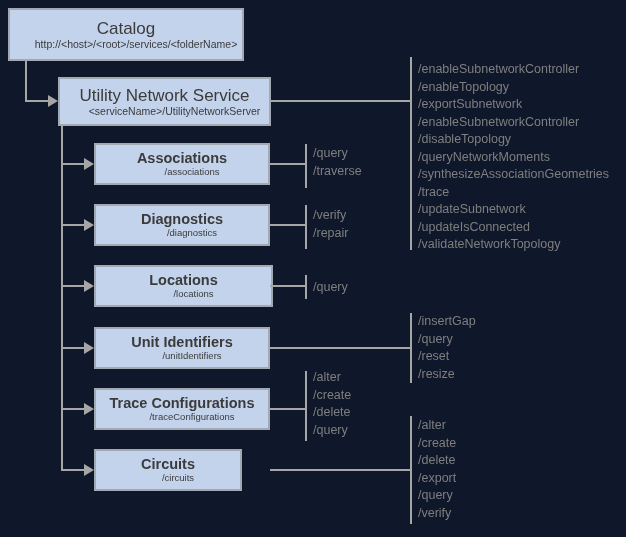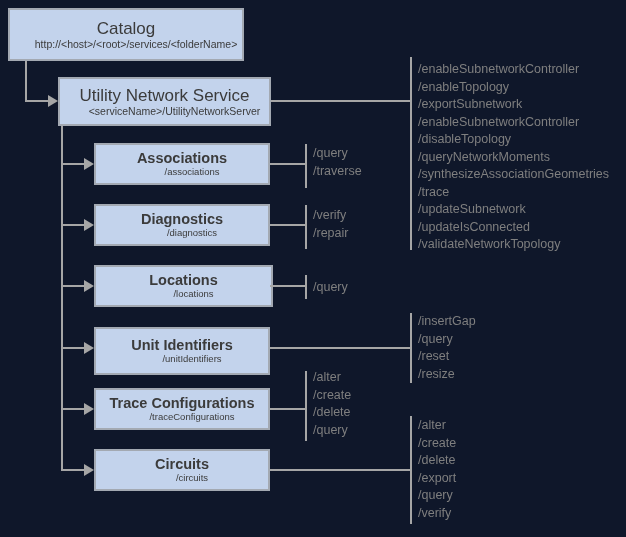--- a/index.html
+++ b/index.html
@@ -72,31 +72,31 @@
   <div class="box" style="left:94px;top:204px;width:176px;height:42px">
     <div class="box-title sm">Diagnostics</div>
     <div class="box-sub xs">/diagnostics</div>
   </div>
 
   <div class="box" style="left:94px;top:265px;width:179px;height:42px">
     <div class="box-title sm">Locations</div>
     <div class="box-sub xs">/locations</div>
   </div>
 
-  <div class="box" style="left:94px;top:327px;width:176px;height:48px">
+  <div class="box" style="left:94px;top:327px;width:176px;height:42px">
     <div class="box-title sm">Unit Identifiers</div>
     <div class="box-sub xs">/unitIdentifiers</div>
   </div>
 
   <div class="box" style="left:94px;top:388px;width:176px;height:42px">
     <div class="box-title sm">Trace Configurations</div>
     <div class="box-sub xs">/traceConfigurations</div>
   </div>
 
-  <div class="box" style="left:94px;top:449px;width:176px;height:42px">
+  <div class="box" style="left:94px;top:449px;width:148px;height:42px">
     <div class="box-title sm">Circuits</div>
     <div class="box-sub xs">/circuits</div>
   </div>
 
   <div class="hline" style="left:271px;top:100px;width:139px"></div>
   <div class="vline" style="left:410px;top:57px;height:193px"></div>
   <div class="ops" style="left:418px;top:61px">
       <div class="op">/enableSubnetworkController</div>
       <div class="op">/enableTopology</div>
       <div class="op">/exportSubnetwork</div>

